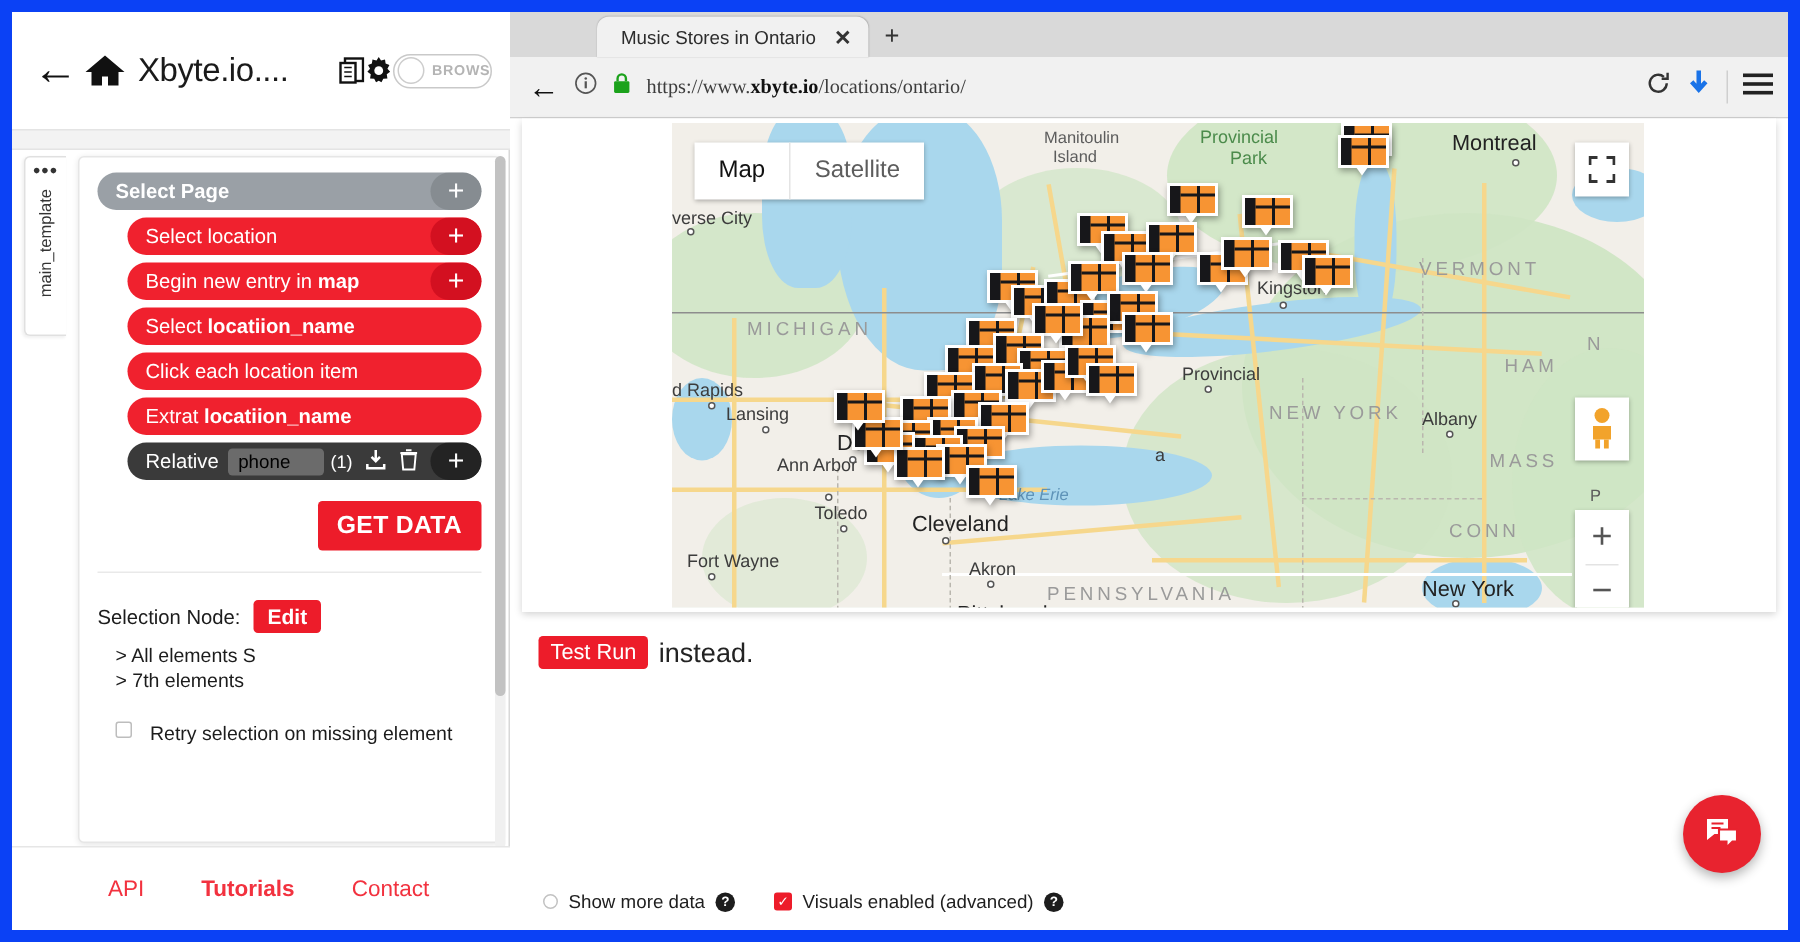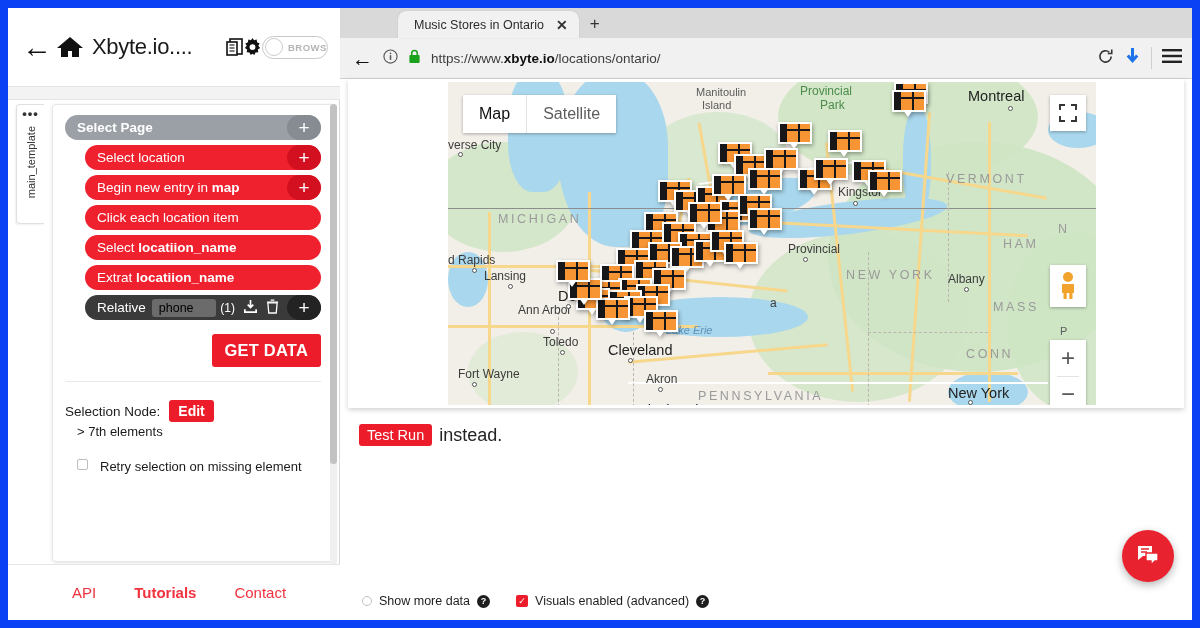--- a/index.html
+++ b/index.html
@@ -204,21 +204,21 @@
   .tab-close { font-size: 14px; color: #333; font-weight: 700; }
   .tab-new { font-size: 17px; color: #333; margin-left: 11px; margin-bottom: 4px; font-weight: 400; }
 
   .urlbar {
     height: 41px; background: #f1f1f1;
     display: flex; align-items: center; gap: 10px;
     padding: 0 10px 0 12px;
     border-bottom: 1px solid #cfcfcf;
   }
   .nav-back { font-size: 21px; color: #111; line-height: 1; }
-  .url-text { flex: 1; font-size: 13.5px; color: #3d3d3d; white-space: nowrap; }
+  .url-text { flex: 1; font-size: 13.5px; color: #3d3d3d; white-space: nowrap; font-family: Liberation Serif, serif; }
   .url-text b { color: #111; font-weight: 700; }
   .sep { width:1px; height: 22px; background: #cfcfcf; }
 
   
   #page { position: absolute; left: 0; top: 71px; width: 852px; height: 541px; background: #fff; }
 
   #mapshell {
     position: absolute; left: 8px; top: 0;
     width: 836px; height: 329px;
     background: #fff;
@@ -391,25 +391,25 @@
         <span class="lbl">Select location</span>
         <span class="plus-btn">+</span>
       </div>
 
       <div class="step red indent">
         <span class="lbl"><span>Begin new entry in </span><b>map</b></span>
         <span class="plus-btn">+</span>
       </div>
 
       <div class="step red indent">
+        <span class="lbl"><span>Select </span><b>locatiion_name</b></span>
+      </div>
+
+      <div class="step red indent">
         <span class="lbl">Click each location item</span>
-      </div>
-
-      <div class="step red indent">
-        <span class="lbl"><span>Select </span><b>locatiion_name</b></span>
       </div>
 
       <div class="step red indent">
         <span class="lbl"><span>Extrat </span><b>locatiion_name</b></span>
       </div>
 
       <div class="step dark indent">
         <span>Relative</span>
         <span class="tagbox">phone</span>
         <span class="relrow-icons">
@@ -434,20 +434,21 @@
         <span class="getdata">GET DATA</span>
       </div>
 
       <div class="hr-line"></div>
 
       <div class="selnode-row">
         <span class="selnode-lbl">Selection Node:</span>
         <span class="edit-btn">Edit</span>
       </div>
 
+      <div class="elem-line">&gt; All elements S</div>
       <div class="elem-line" style="margin-top:2px">&gt; 7th elements</div>
 
 
       <div class="opt-row">
         <span class="cbox sm"></span>
         <span class="opt-txt">Retry selection on missing element</span>
       </div>
 
     </div>
 

